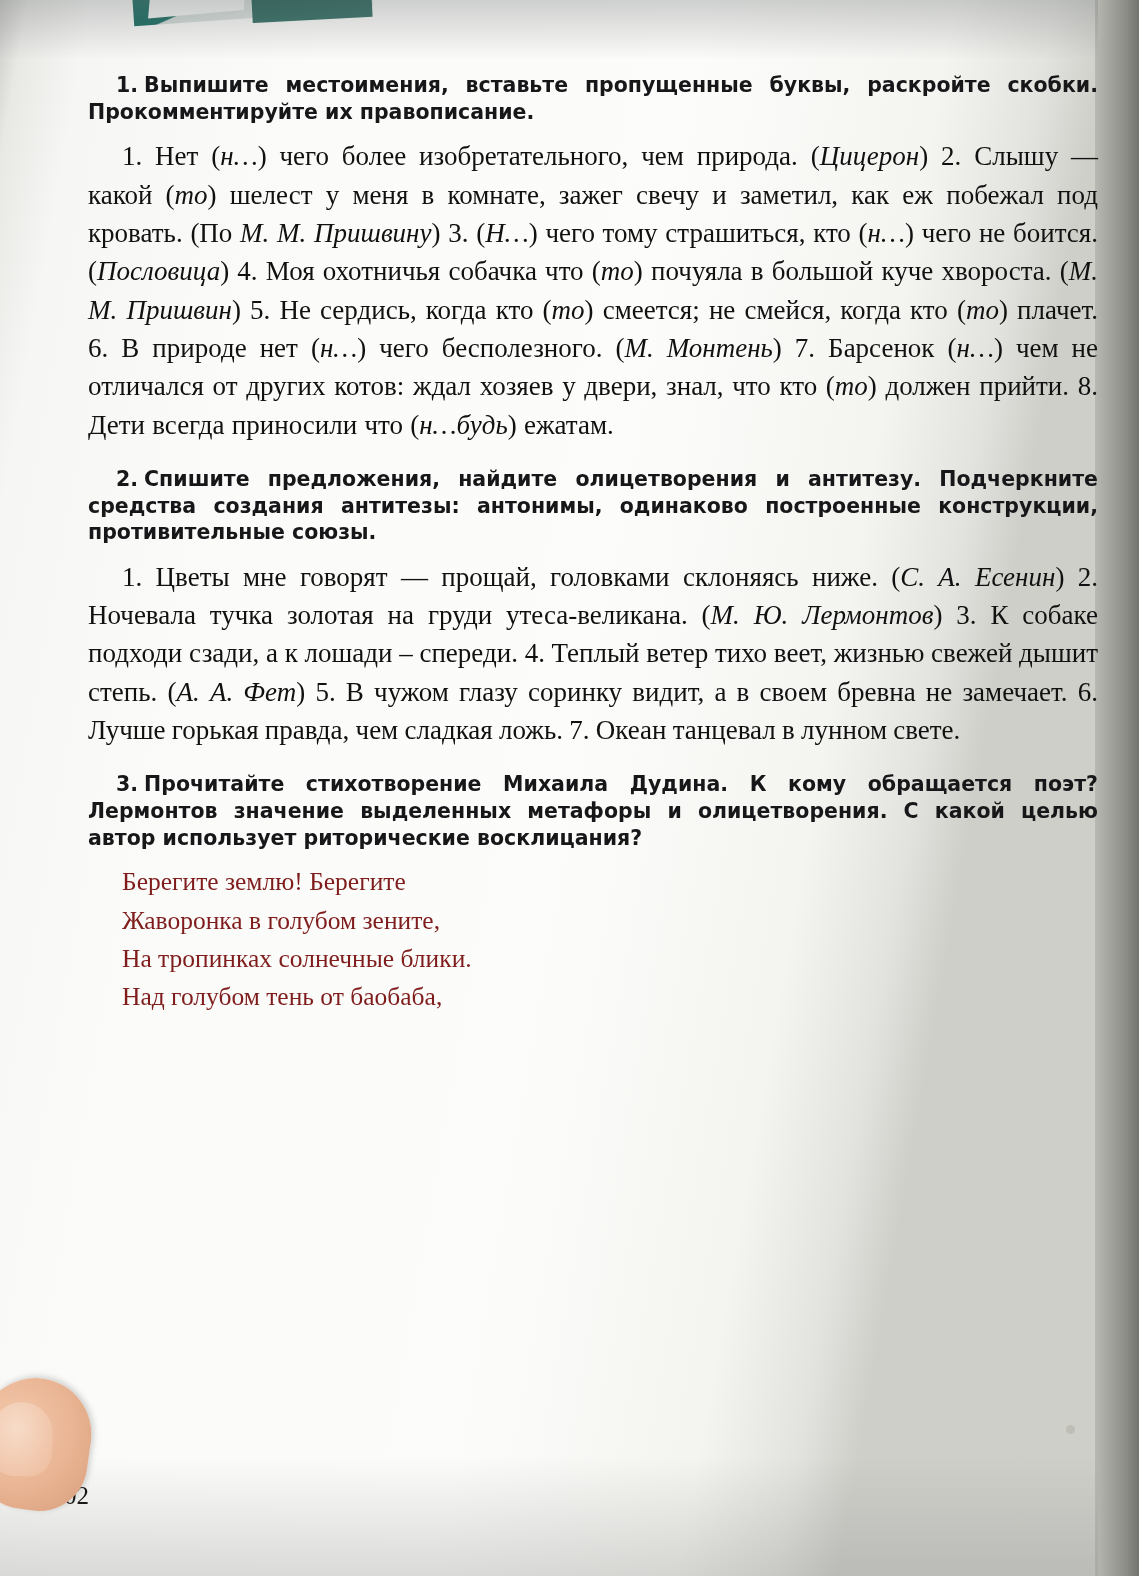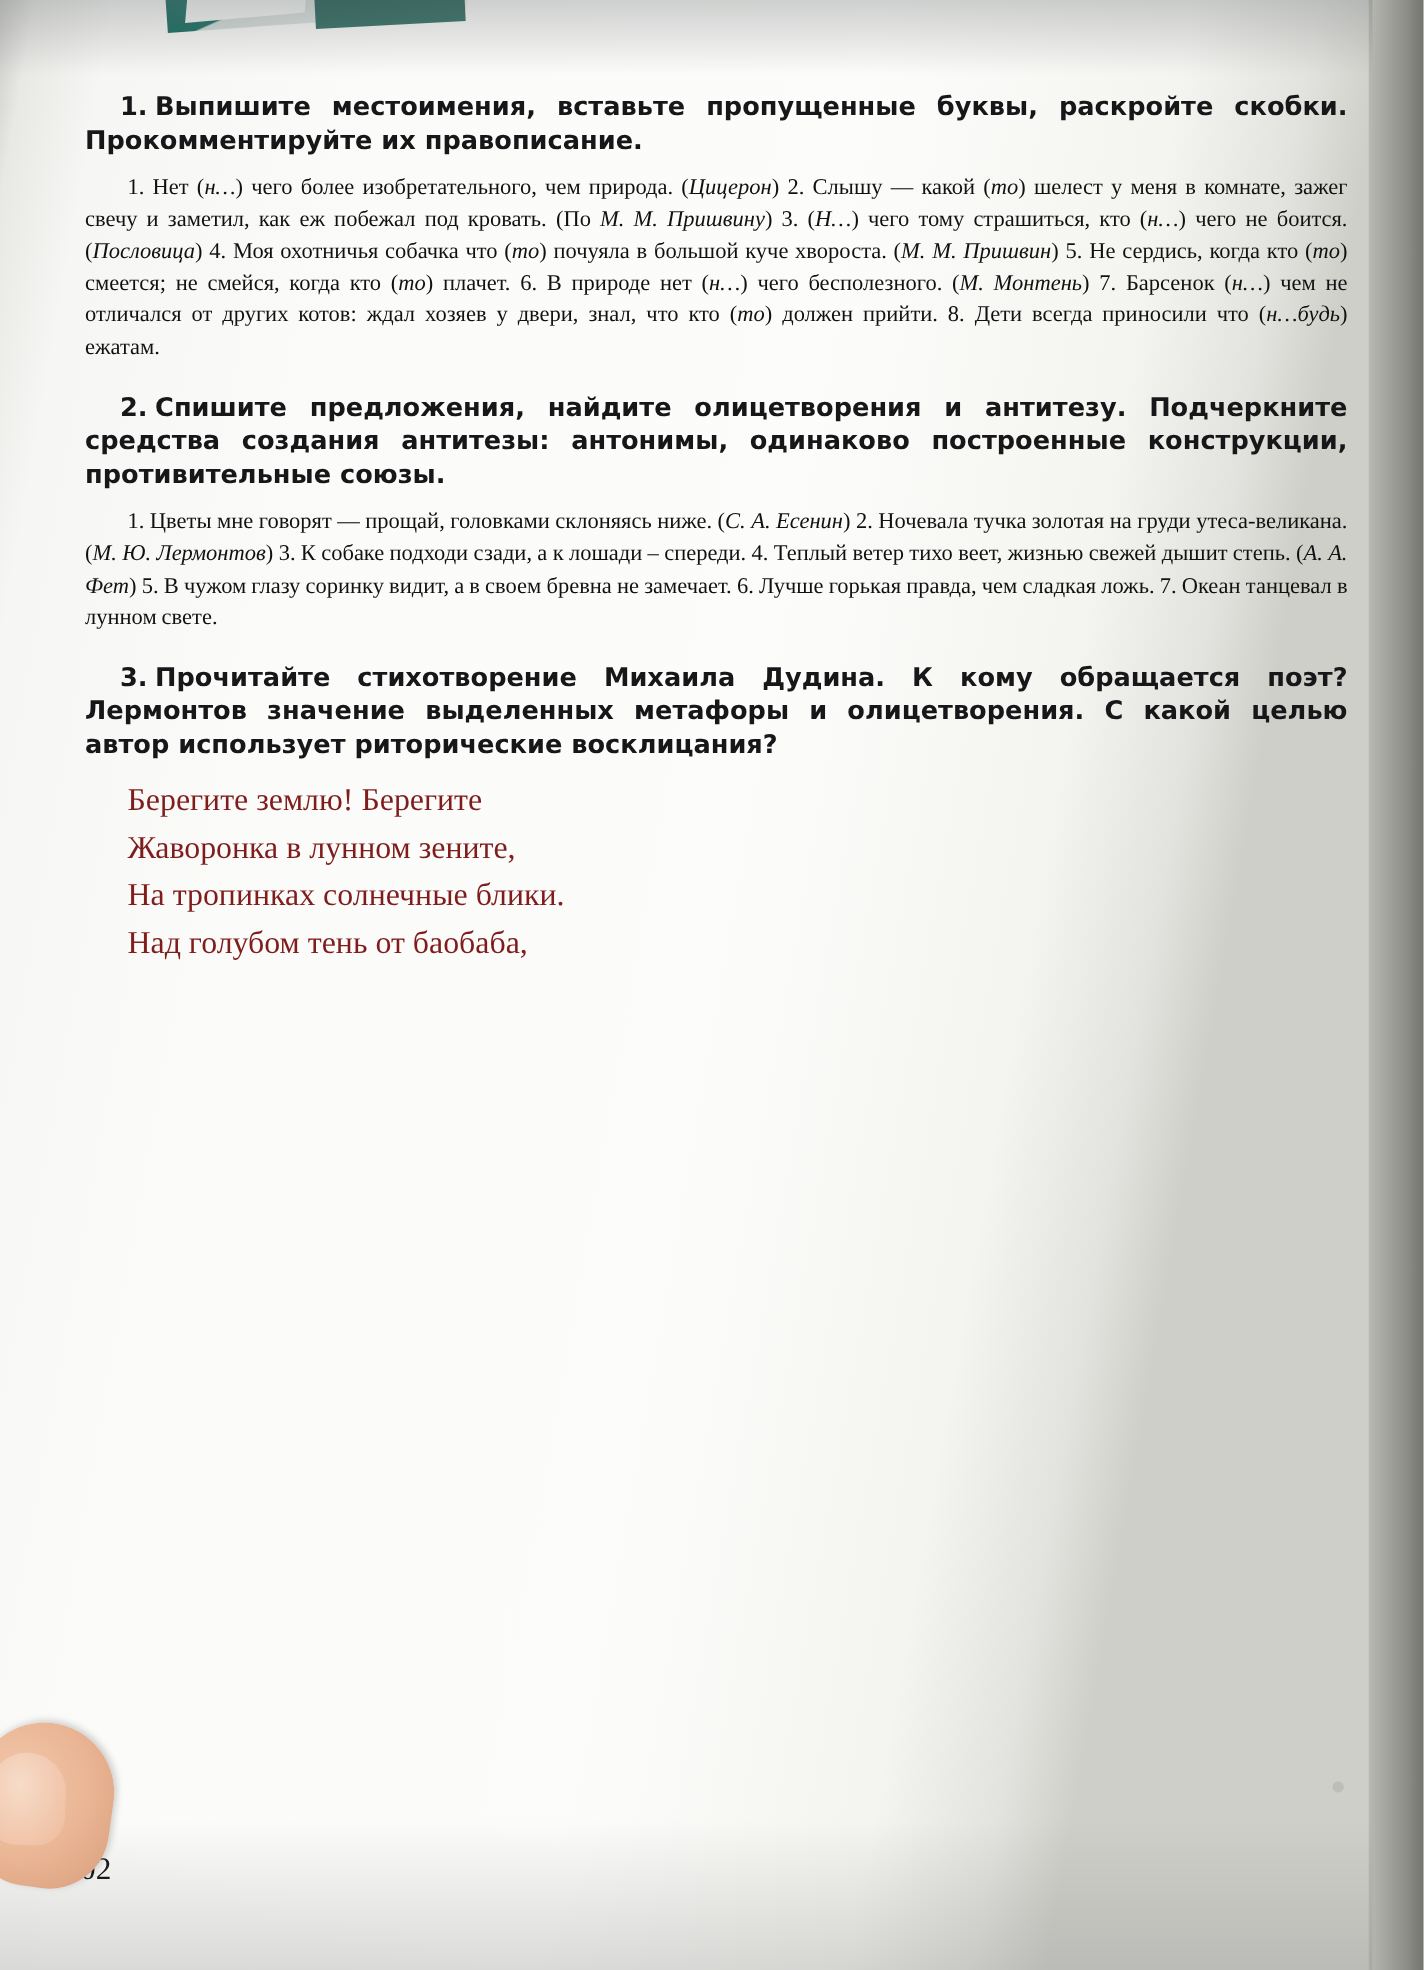--- a/index.html
+++ b/index.html
@@ -71,40 +71,40 @@
     left: 150px;
     top: -34px;
     width: 96px;
     height: 48px;
     background: #f3f5f2;
     transform: rotate(-5deg) skewX(-10deg);
   }
 
   .content {
     position: absolute;
-    left: 68px;
+    left: 88px;
     top: 72px;
     width: 1010px;
   }
 
   .task {
     font-family: "DejaVu Sans", sans-serif;
     font-weight: bold;
     font-size: 20.5px;
     line-height: 1.30;
     color: #17171a;
     text-align: justify;
     margin: 0 0 12px 0;
   }
   .task .num { margin-right: 6px; }
   .task-indent { text-indent: 28px; }
 
   .body-text {
     font-family: "Liberation Serif", serif;
-    font-size: 18px;
+    font-size: 27px;
     line-height: 1.42;
     color: #111;
     text-align: justify;
     margin: 0 0 22px 0;
     text-indent: 34px;
     word-spacing: 0.5px;
   }
   .body-text.tight { word-spacing: -0.5px; }
   i { font-style: italic; }
   b { font-weight: bold; }
@@ -184,21 +184,21 @@
     <p class="task task-indent">
       <span class="num">2.</span><span>Спишите предложения, найдите олицетворения и антитезу. Подчеркните средства создания антитезы: антонимы, одинаково построенные конструкции, противительные союзы.</span>
     </p>
     <p class="body-text tight">1. Цветы мне говорят — прощай, головками склоняясь ниже. (<i>С. А. Есенин</i>) 2. Ночевала тучка золотая на груди утеса-великана. (<i>М. Ю. Лермонтов</i>) 3. К собаке подходи сзади, а к лошади – спереди. 4. Теплый ветер тихо веет, жизнью свежей дышит степь. (<i>А. А. Фет</i>) 5. В чужом глазу соринку видит, а в своем бревна не замечает. 6. Лучше горькая правда, чем сладкая ложь. 7. Океан танцевал в лунном свете.</p>
 
     <p class="task task-indent">
       <span class="num">3.</span><span>Прочитайте стихотворение Михаила Дудина. К кому обращается поэт? Лермонтов значение выделенных метафоры и олицетворения. С какой целью автор использует риторические восклицания?</span>
     </p>
     <div class="poem">
         <div>Берегите землю! Берегите</div>
-        <div>Жаворонка в лунном зените,</div>
+        <div>Жаворонка в голубом зените,</div>
         <div>На тропинках солнечные блики.</div>
         <div>Над голубом тень от баобаба,</div>
       </div>
 
   </div>
 
   <div class="page-num">02</div>
 
   <div class="thumb">
     <div class="nail"></div>

